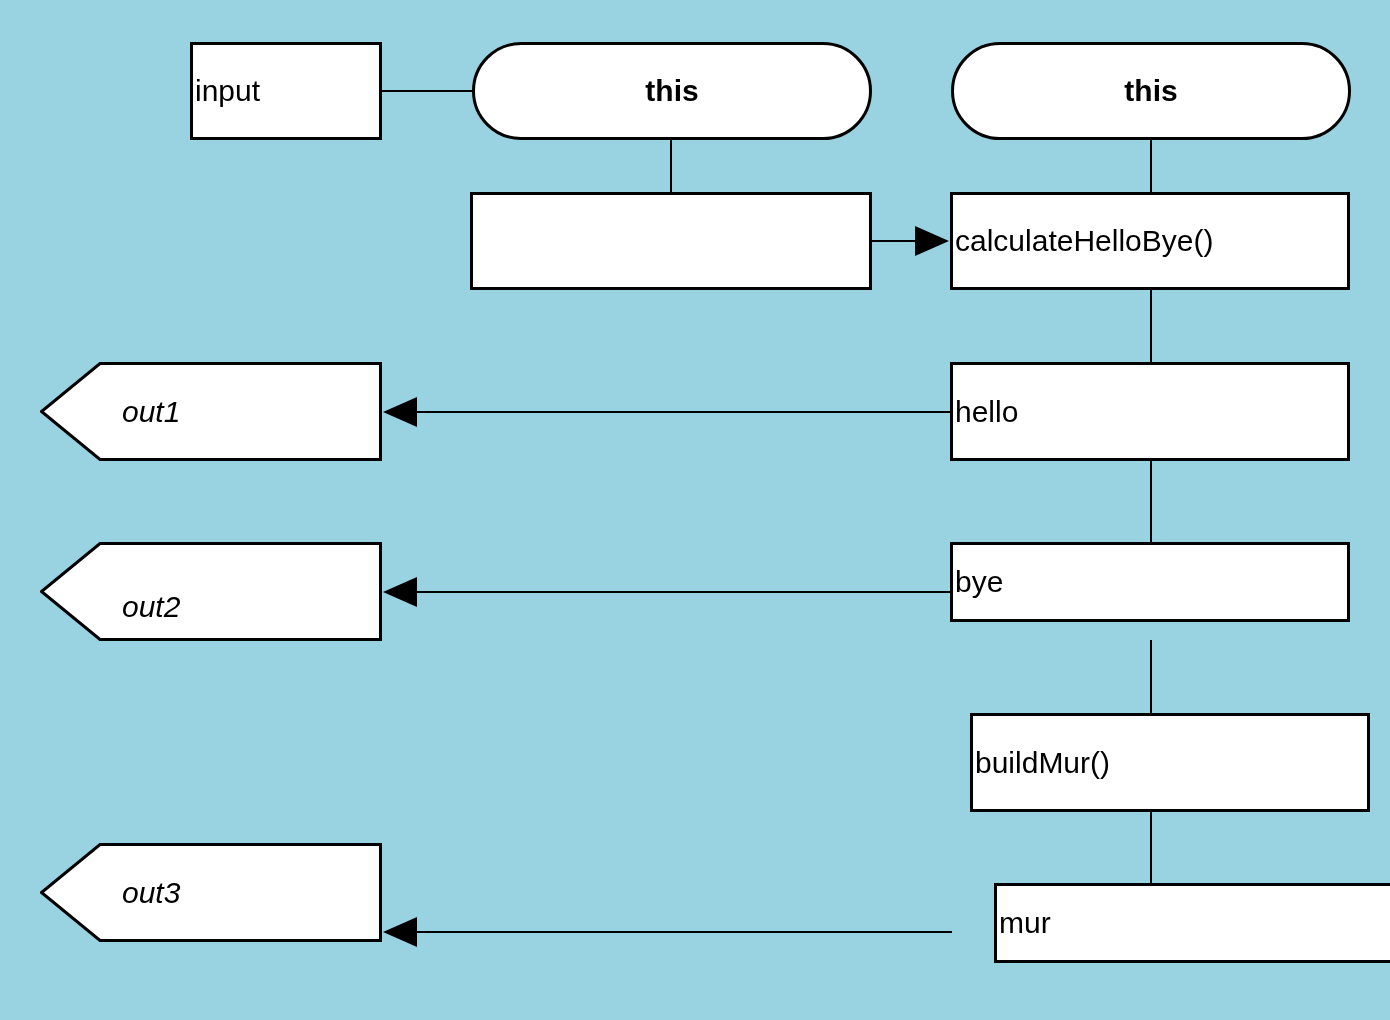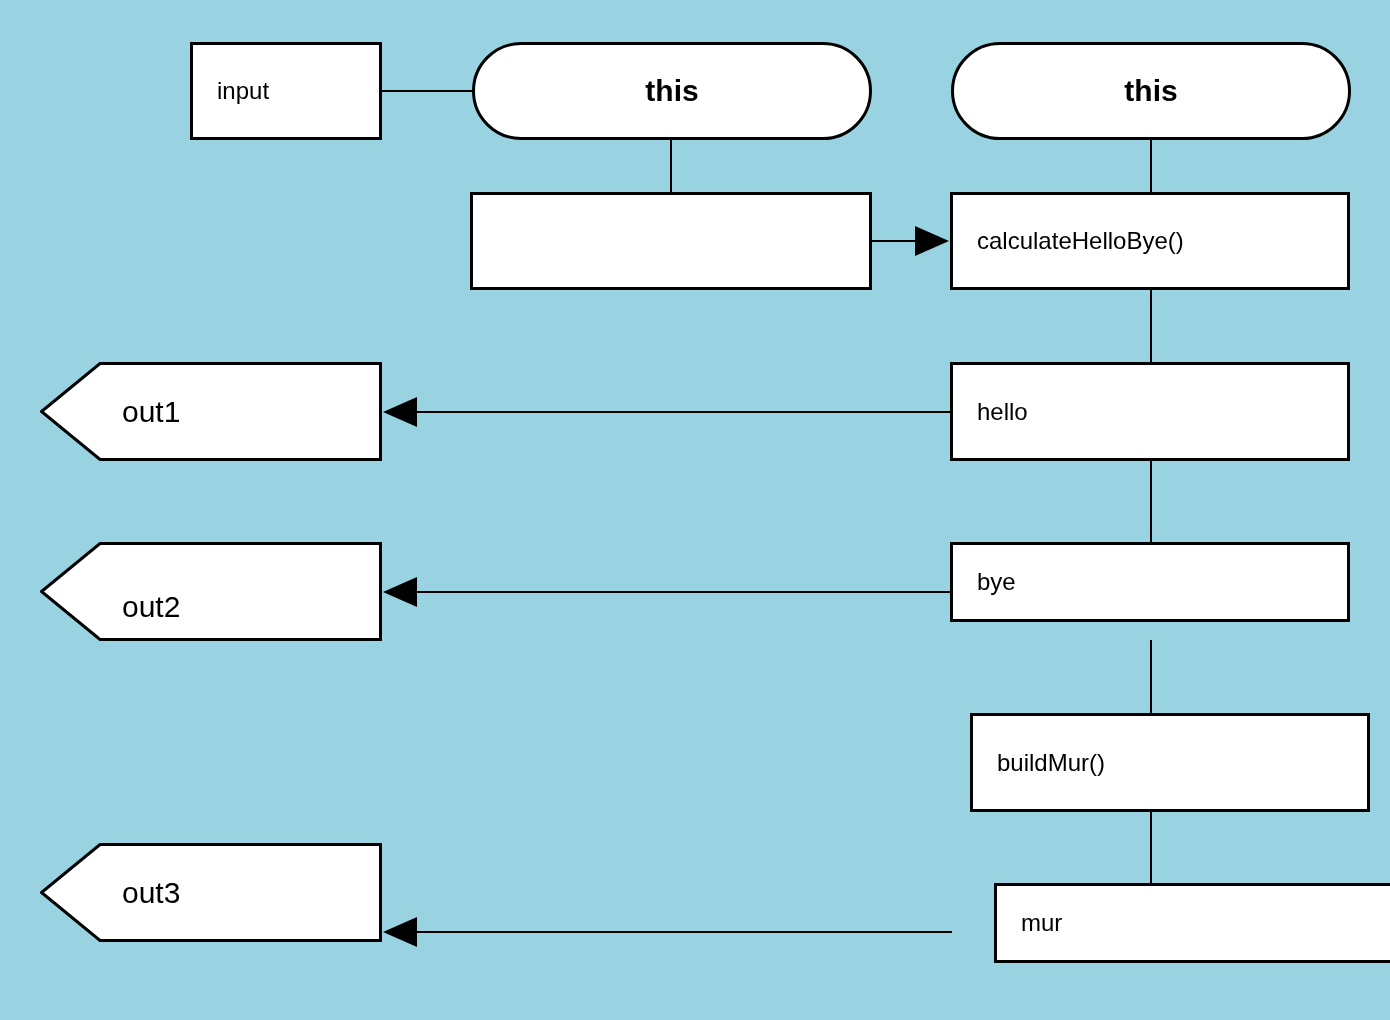--- a/index.html
+++ b/index.html
@@ -28,37 +28,38 @@
     border: 3px solid #000000;
     display: flex;
     align-items: center;
   }
   .node .label {
     white-space: nowrap;
     color: #000000;
   }
   
   .rect > .label {
-    padding-left: 24px;
-    font-size: 24px;
+    padding-left: 2px;
+    font-size: 30px;
     font-weight: 400;
   }
   
   .pill {
     border-radius: 52px;
     justify-content: center;
   }
   .pill > .label {
     font-size: 30px;
     font-weight: bold;
     text-align: left;
   }
   
   .pent {
     position: absolute;
+    font-style: italic;
   }
   .pent svg {
     display: block;
   }
   .pent .label {
     position: absolute;
     left: 82px;
     top: 0;
     height: 100%;
     display: flex;

